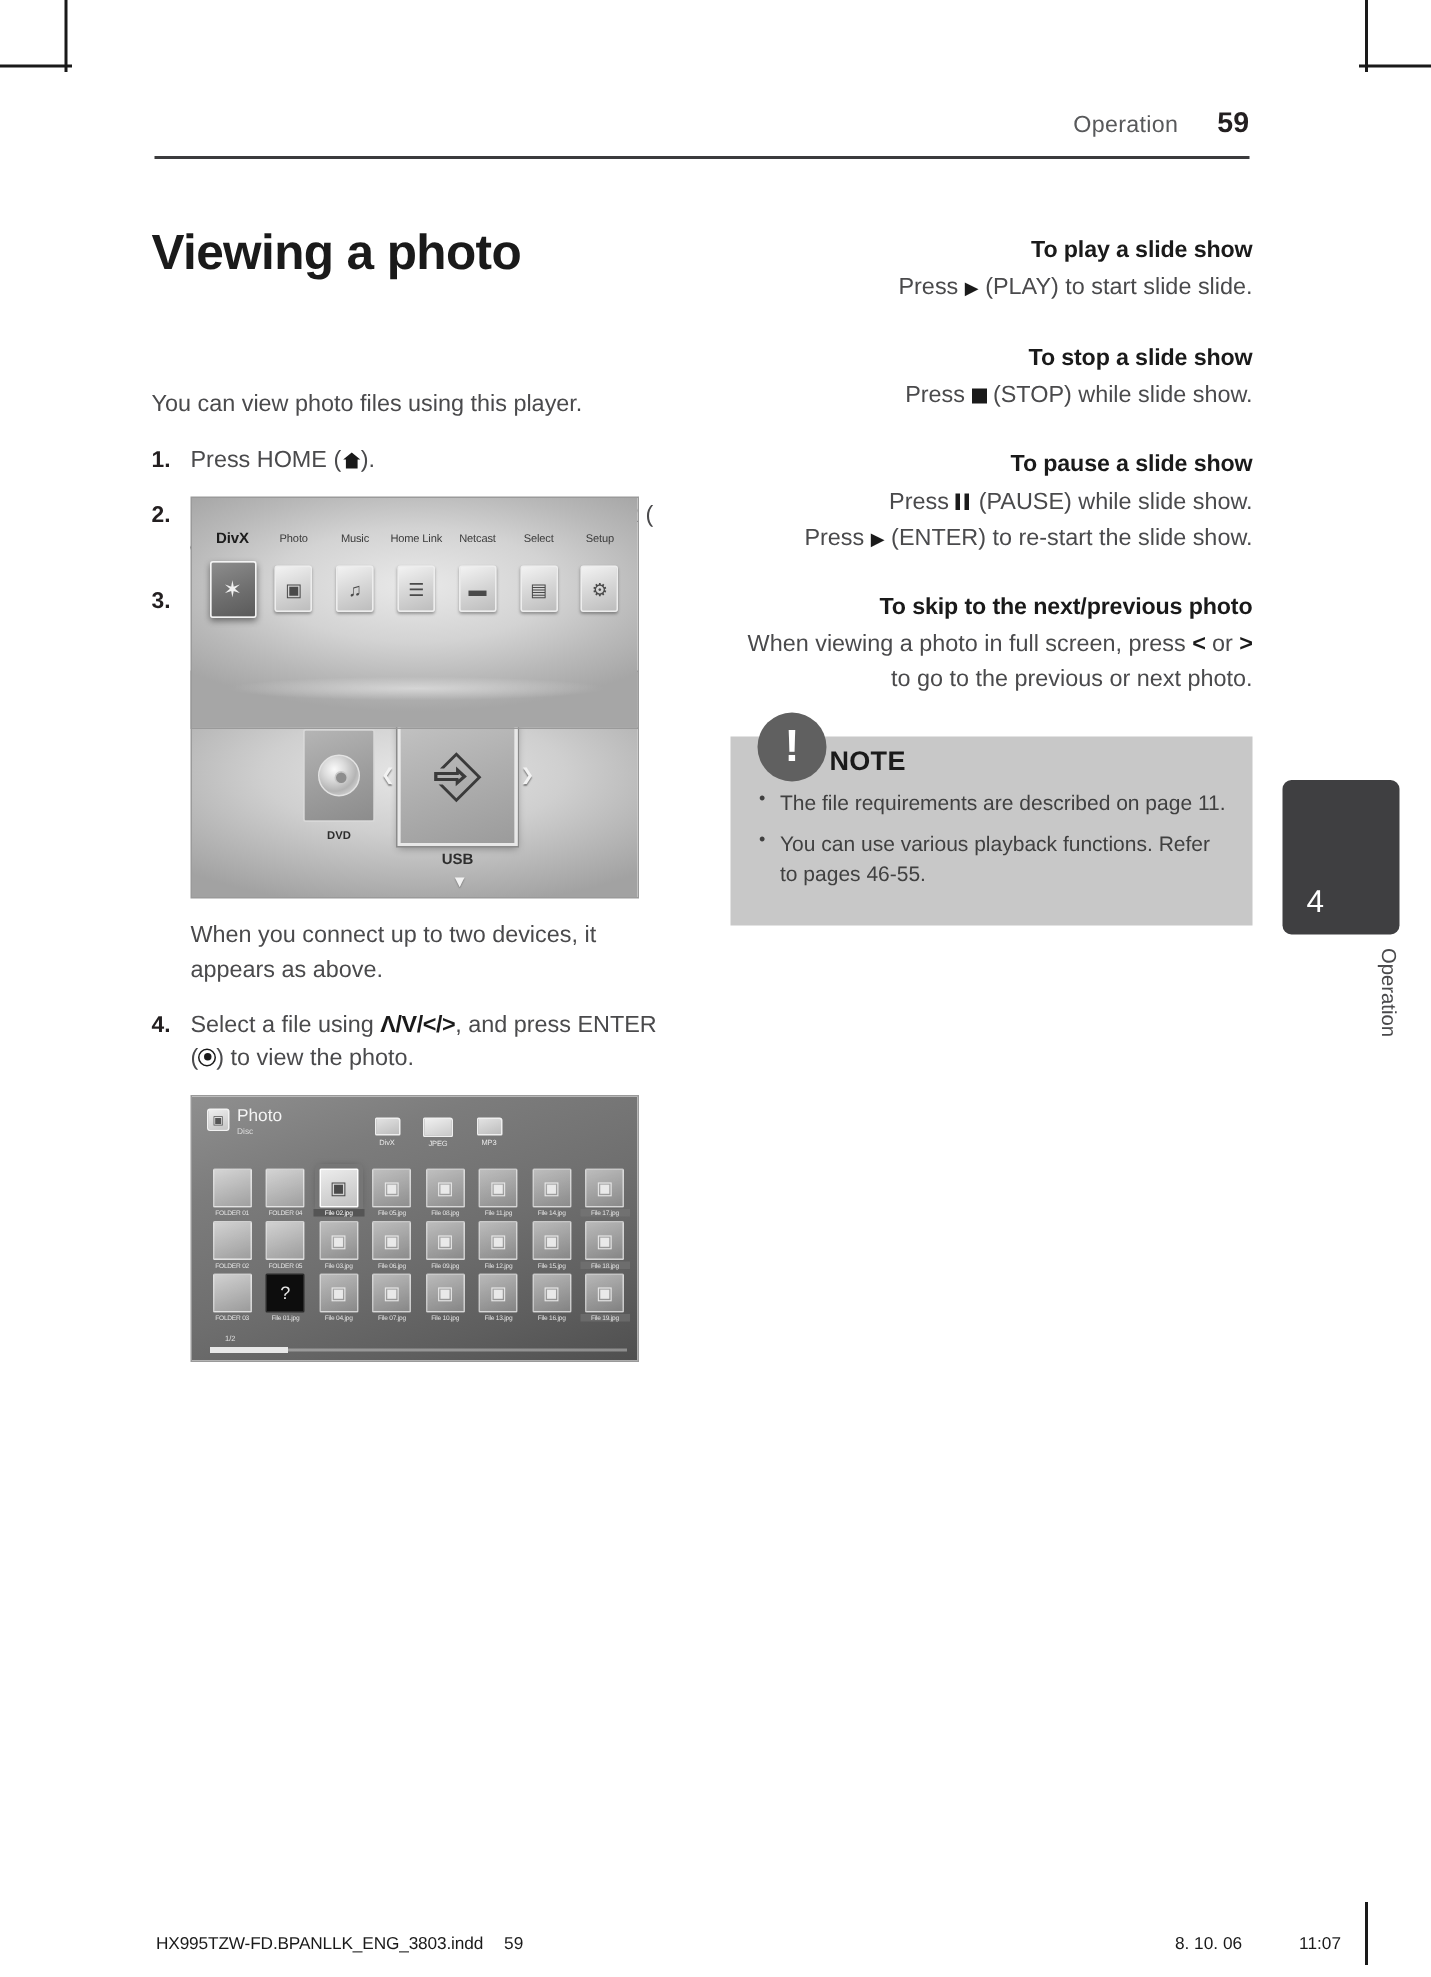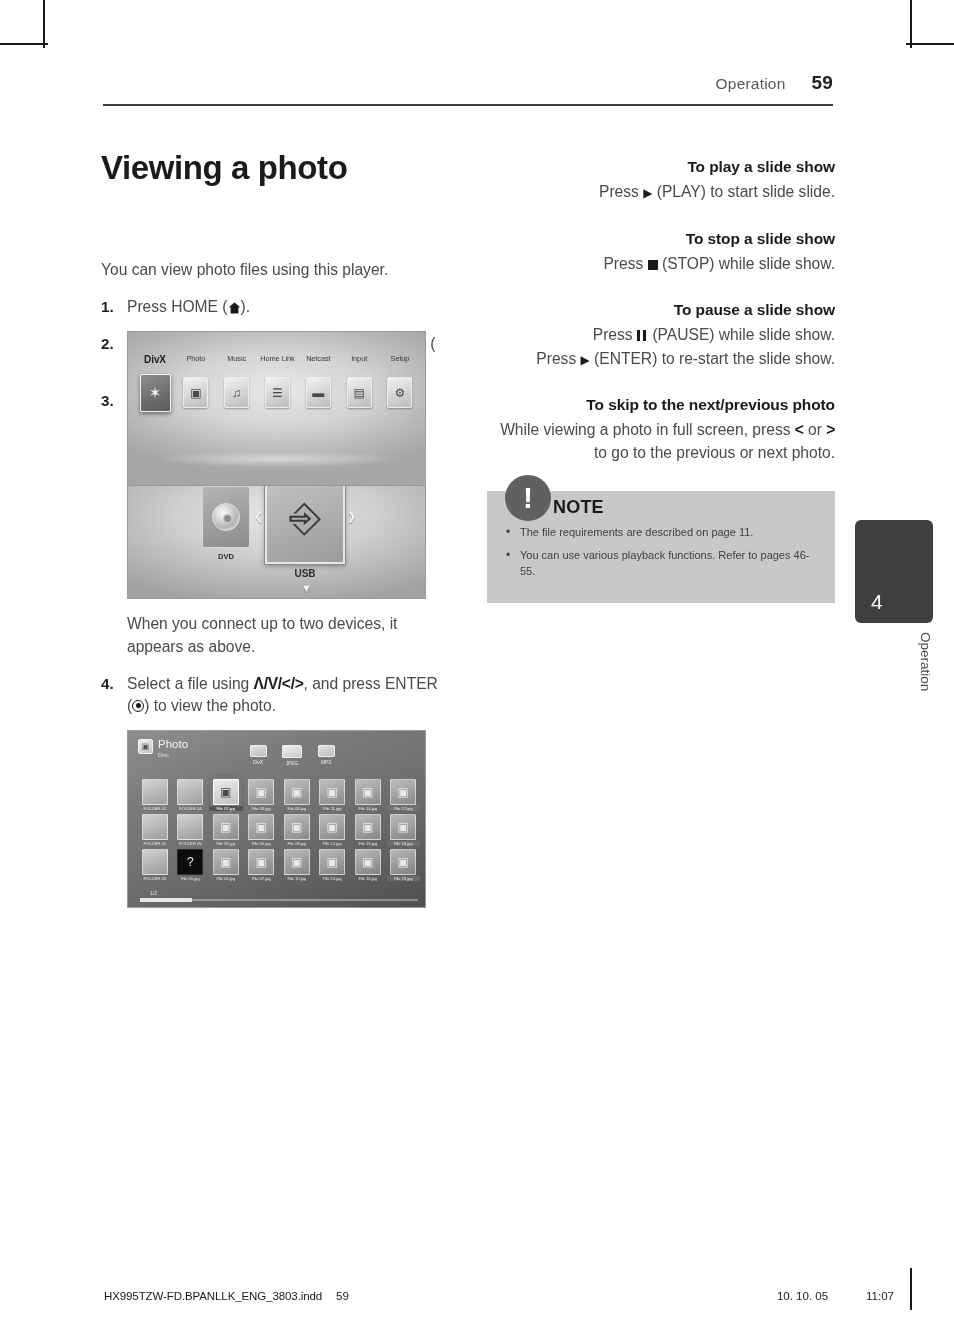--- a/index.html
+++ b/index.html
@@ -172,21 +172,21 @@
 
   
   .notebox { position:relative; width:348px; background:#c8c8c8; padding:34px 16px 17px 16px; margin-top:6px; }
   .note-badge {
     position:absolute; left:18px; top:-16px; width:46px; height:46px; border-radius:50%;
     background:#606060; color:#fff; font-size:30px; font-weight:700;
     display:flex; align-items:center; justify-content:center; line-height:1;
   }
   .note-ttl { position:absolute; left:66px; top:6px; font-size:18px; font-weight:700; color:#1a1a1a; letter-spacing:.2px; }
   ul.note-list { list-style:none; }
-  ul.note-list li { position:relative; padding-left:17px; font-size:11px; color:#404040; line-height:1.45; margin-bottom:7px; }
+  ul.note-list li { position:relative; padding-left:17px; font-size:14px; color:#404040; line-height:1.45; margin-bottom:7px; }
   ul.note-list li::before { content:"\2022"; position:absolute; left:3px; top:-1px; font-size:12px; color:#404040; }
 
   
   .sidetab {
     position:absolute; left:855px; top:520px; width:78px; height:103px;
     background:#3f3f41; border-radius:6px;
   }
   .sidetab .n { position:absolute; left:16px; bottom:9px; font-size:21px; color:#fff; font-weight:400; }
   .sidelbl {
     position:absolute; left:855px; top:632px; width:78px;
@@ -418,21 +418,21 @@
         </div>
         <div class="hm-item">
           <div class="hm-lbl">Home Link</div>
           <div class="hm-tile">☰</div>
         </div>
         <div class="hm-item">
           <div class="hm-lbl">Netcast</div>
           <div class="hm-tile">▬</div>
         </div>
         <div class="hm-item">
-          <div class="hm-lbl">Input</div>
+          <div class="hm-lbl">Select</div>
           <div class="hm-tile">▤</div>
         </div>
         <div class="hm-item">
           <div class="hm-lbl">Setup</div>
           <div class="hm-tile">⚙</div>
         </div>
       </div>
     <div class="hm-shadow"></div>
   </div>
 
@@ -445,21 +445,21 @@
         <div class="blk">
           <div class="sub">To stop a slide show</div>
           <p class="body"><span>Press </span><span class="stop"></span><span> (STOP) while slide show.</span></p>
         </div>
         <div class="blk">
           <div class="sub">To pause a slide show</div>
           <p class="body"><span>Press </span><span class="pause"><i></i><i></i></span><span> (PAUSE) while slide show.</span><br><span>Press </span><span class="play">▶</span><span> (ENTER) to re-start the slide show.</span></p>
         </div>
         <div class="blk">
           <div class="sub">To skip to the next/previous photo</div>
-          <p class="body"><span>While viewing a photo in full screen, press </span><span class="k">&lt;</span><span> or </span><span class="k">&gt;</span><span> to go to the previous or next photo.</span></p>
+          <p class="body"><span>When viewing a photo in full screen, press </span><span class="k">&lt;</span><span> or </span><span class="k">&gt;</span><span> to go to the previous or next photo.</span></p>
         </div>
       </div>
 
     <div class="notebox">
       <div class="note-badge">!</div>
       <div class="note-ttl">NOTE</div>
       <ul class="note-list" id="note-list">
           <li>The file requirements are described on page 11.</li>
           <li>You can use various playback functions. Refer to pages 46-55.</li>
         </ul>
@@ -469,18 +469,18 @@
   <div class="sidetab">
     <span class="n">4</span>
   </div>
   <div class="sidelbl">Operation</div>
 
   <div class="footer">
     <div>
       <span class="ft-file">HX995TZW-FD.BPANLLK_ENG_3803.indd</span><span class="ft-pg">59</span>
     </div>
     <div class="ft-right">
-      <span>10. 10. 05</span>
+      <span>8. 10. 06</span>
       <span>11:07</span>
     </div>
   </div>
 
 </div>
 
 </body></html>

